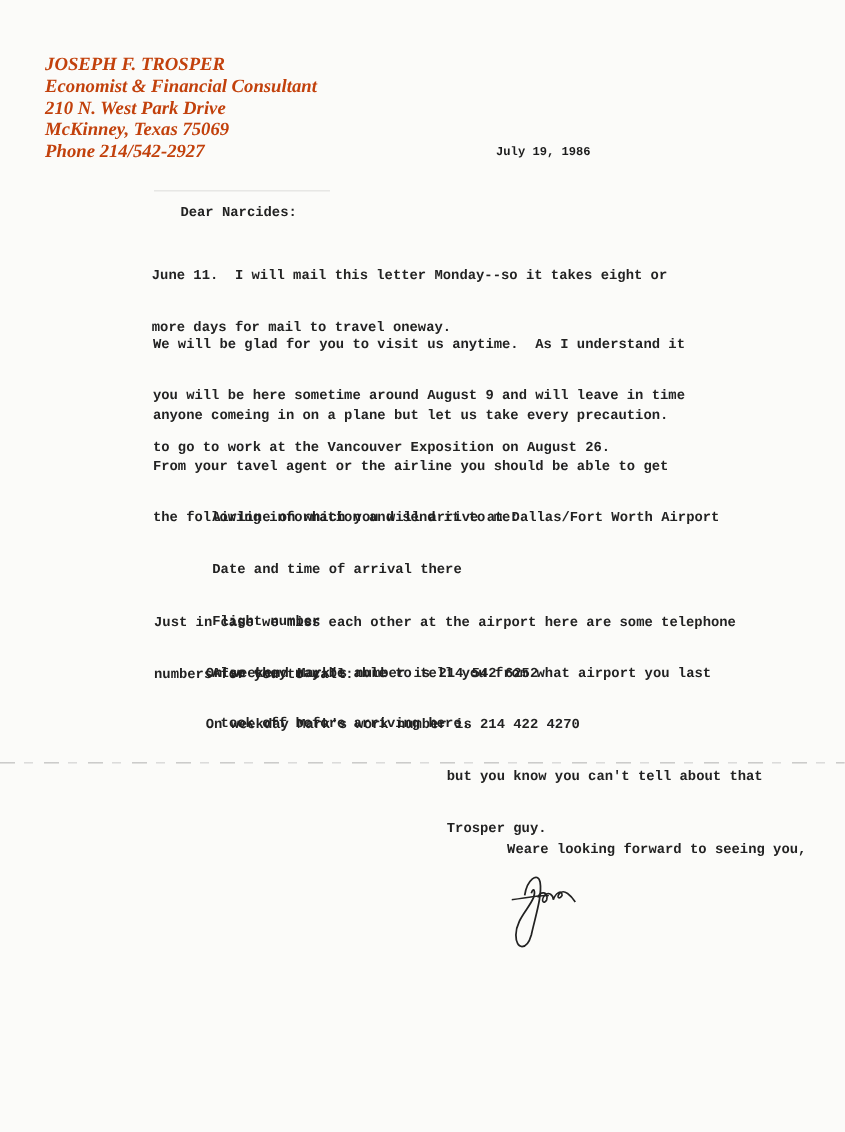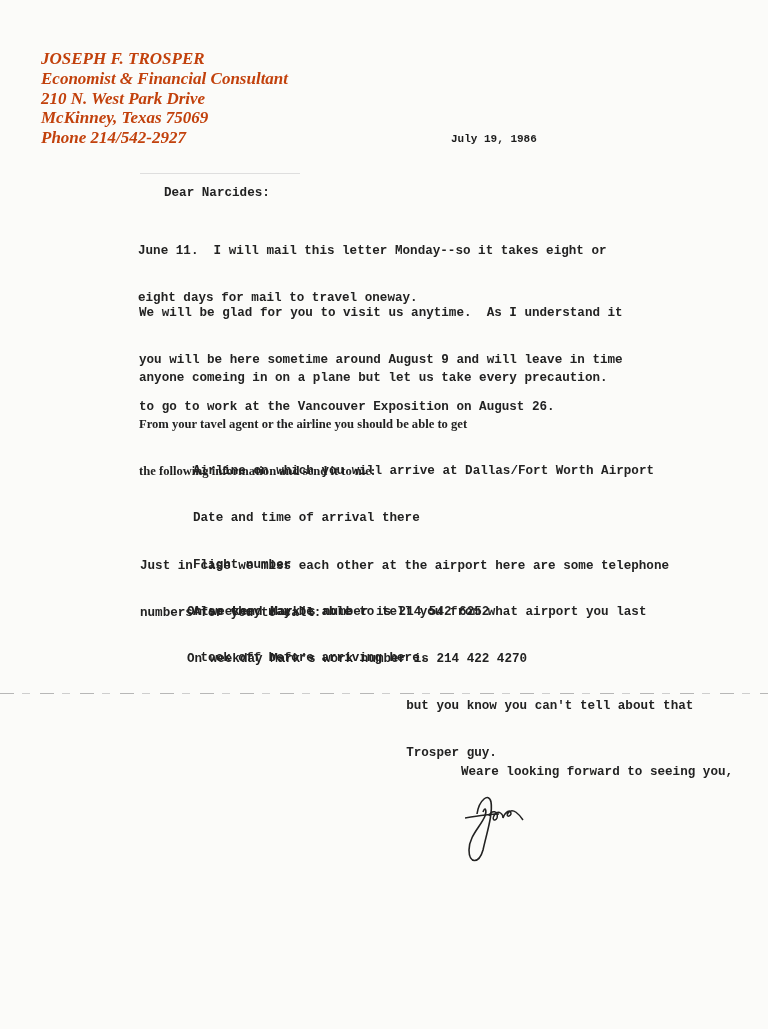--- a/index.html
+++ b/index.html
@@ -48,34 +48,34 @@
   <div>McKinney, Texas 75069</div>
   <div>Phone 214/542-2927</div>
 </div>
 
 <div class="date">July 19, 1986</div>
 
 <div class="tw" style="left:140px; top:186px;margin-left:24px;">Dear Narcides:</div>
 
 <div class="tw" style="left:138px; top:213px;">
   <div>June 11.  I will mail this letter Monday--so it takes eight or</div>
-  <div>eight days for mail to travel oneway.</div>
+  <div>more days for mail to travel oneway.</div>
 </div>
 
 <div class="tw" style="left:139px; top:275px;">
   <div>We will be glad for you to visit us anytime.  As I understand it</div>
   <div>you will be here sometime around August 9 and will leave in time</div>
   <div>to go to work at the Vancouver Exposition on August 26.</div>
 </div>
 
 <div class="tw" style="left:139px; top:340px;">
   <div>anyone comeing in on a plane but let us take every precaution.</div>
 </div>
 
-<div class="tw" style="left:139px; top:386px;font-family:Liberation Serif, serif;">
+<div class="tw" style="left:139px; top:386px;">
   <div>From your tavel agent or the airline you should be able to get</div>
   <div>the following information and send it to me:</div>
 </div>
 
 <div class="tw" style="left:193px; top:433px;">
   <div>Airline on which you will arrive at Dallas/Fort Worth Airport</div>
   <div>Date and time of arrival there</div>
   <div>Flight number</div>
   <div>Also they may be able to tell you from what airport you last</div>
   <div> took off before arriving here.</div>

